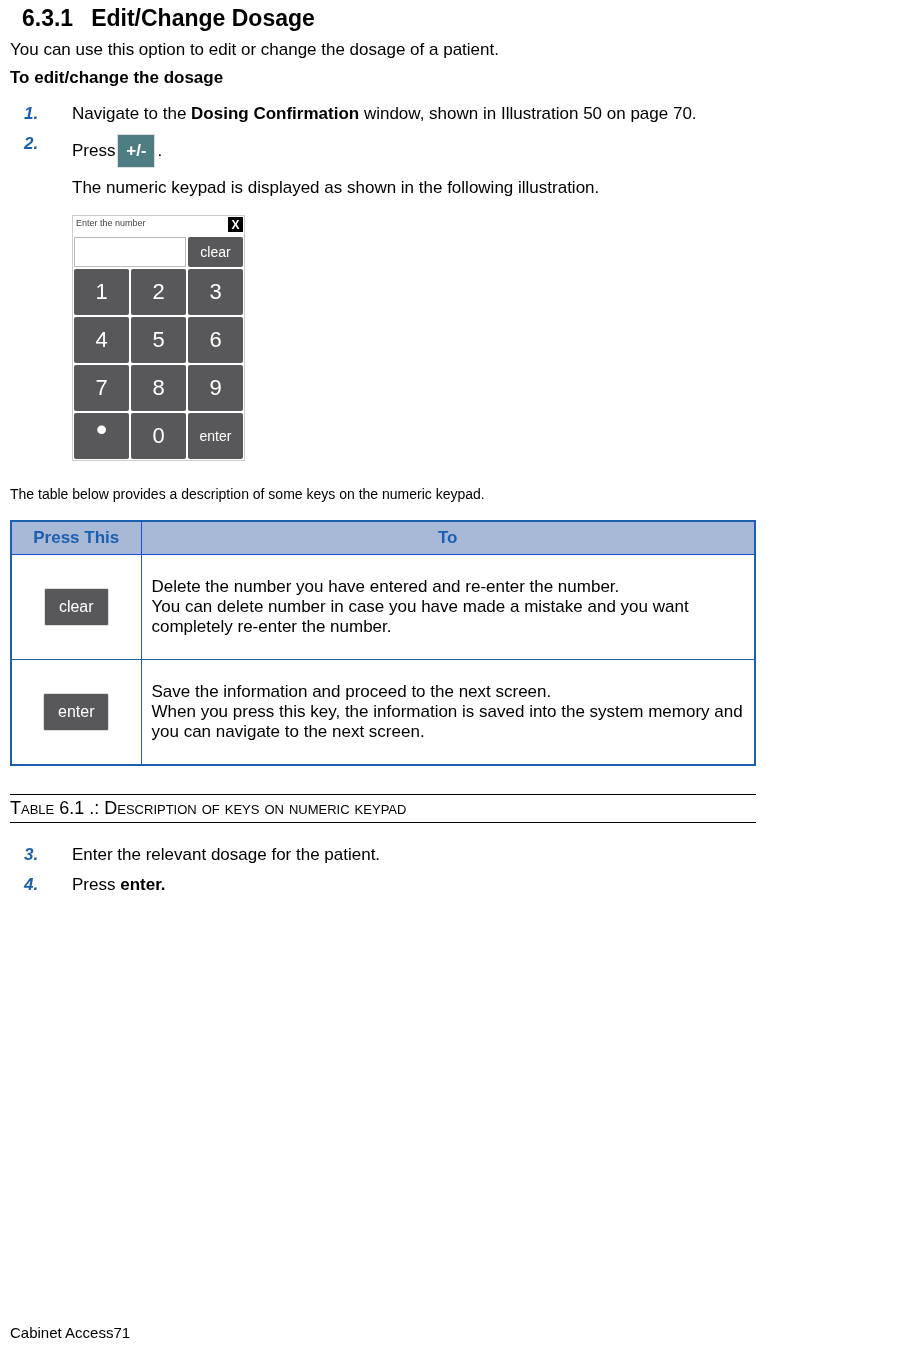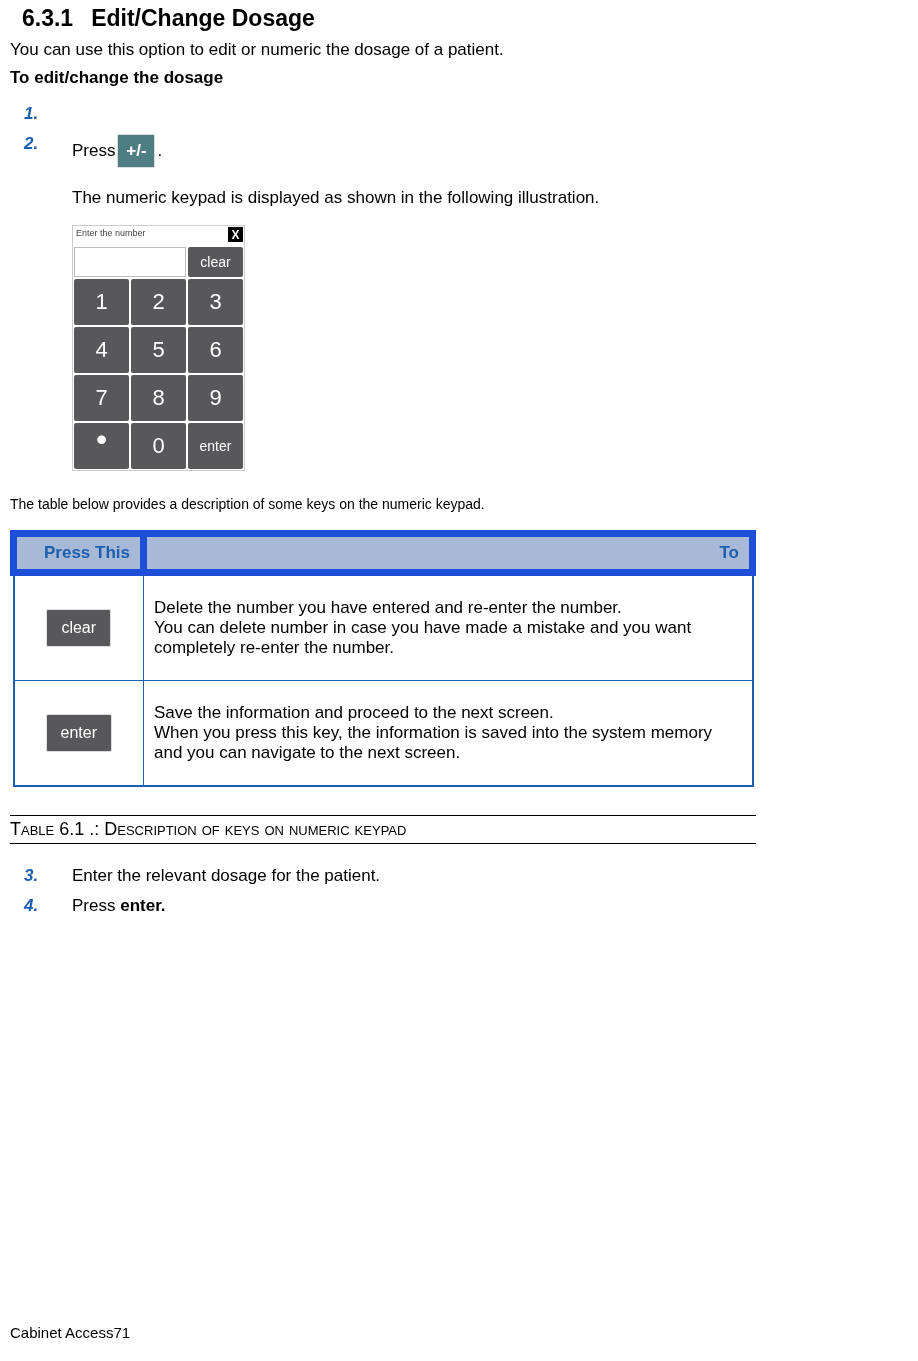--- a/index.html
+++ b/index.html
@@ -53,21 +53,21 @@
     align-items: center;
     justify-content: center;
     width: 38px; height: 34px;
     background: #4e7d83;
     color: #fff;
     font-size: 17px;
     font-weight: bold;
     margin: 0 2px;
     border: 1px solid #ddd;
   }
-  .sub-indent { margin-left: 62px; font-size: 17px; margin-top: 20px; }
+  .sub-indent { margin-left: 62px; font-size: 17px; margin-top: 10px; }
   
   .keypad-wrap {
     margin: 12px 0 8px 62px;
     width: 173px;
     border: 1px solid #ccc;
     background: #fff;
     padding: 1px;
     font-family: Arial, sans-serif;
   }
   .kp-header {
@@ -108,25 +108,25 @@
   .table-intro { font-size: 14px; margin: 25px 0 18px 0; }
   
   .desc-table {
     width: 100%;
     border-collapse: collapse;
     border: 2px solid #1b5fae;
   }
   .desc-table th {
     background: #a8b9d8;
     color: #1b5fae;
-    text-align: right;
+    text-align: center;
     padding: 6px 10px;
     font-size: 17px;
     font-weight: bold;
-    border: 7px solid #1d4ed8;
+    border: 1px solid #1d4ed8;
   }
   .desc-table th.col1 { width: 130px; }
   .desc-table td {
     border: 1px solid #1b5fae;
     padding: 22px 10px;
     font-size: 17px;
     vertical-align: middle;
   }
   .key-chip {
     display: inline-flex; align-items: center; justify-content: center;
@@ -156,26 +156,29 @@
 </style>
 </head>
 <body>
 
 <div class="page">
 
   <h2 class="section-heading">
     <span class="num">6.3.1</span><span>Edit/Change Dosage</span>
   </h2>
 
-  <p class="intro">You can use this option to edit or numeric the dosage of a patient.</p>
+  <p class="intro">You can use this option to edit or change the dosage of a patient.</p>
   <p class="bold-line">To edit/change the dosage</p>
 
   <div class="steps">
     <div class="step">
       <div class="marker">1.</div>
+      <div class="body">
+        <span>Navigate to the </span><span class="strong">Dosing Confirmation</span><span> window, shown in Illustration 50 on page 70.</span>
+      </div>
     </div>
 
     <div class="step">
       <div class="marker">2.</div>
       <div class="body with-button">
         <span>Press </span>
         <span class="plus-minus-btn">+/-</span>
         <span>.</span>
       </div>
     </div>

